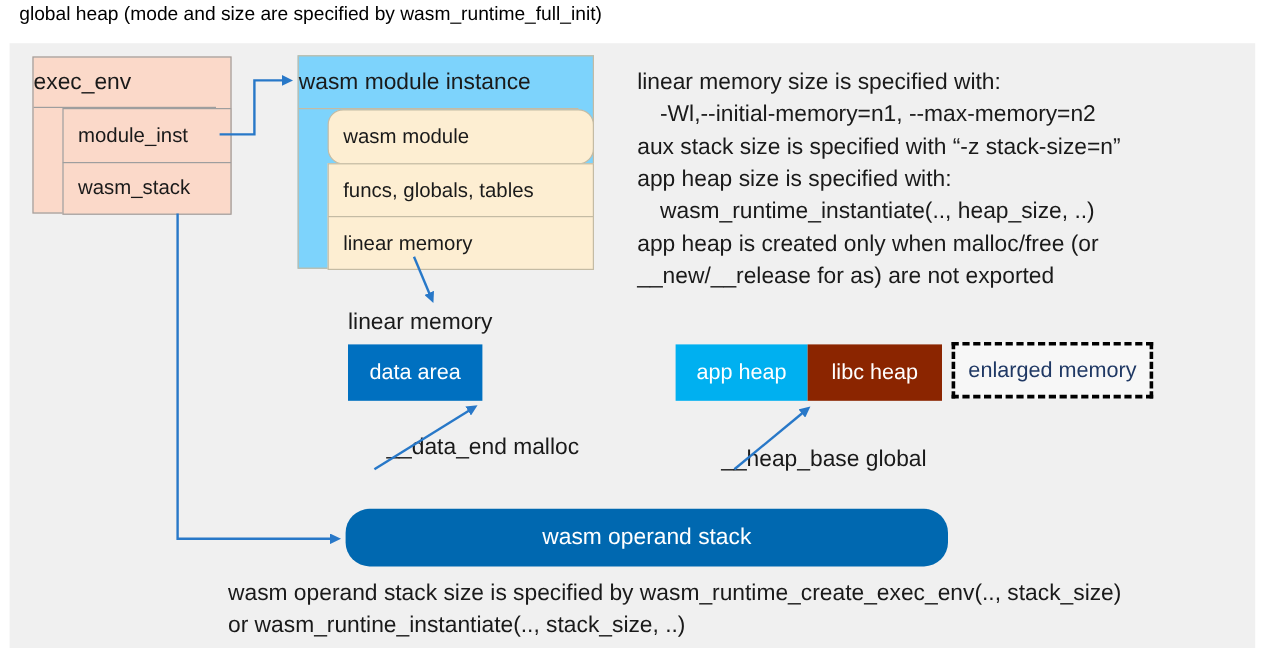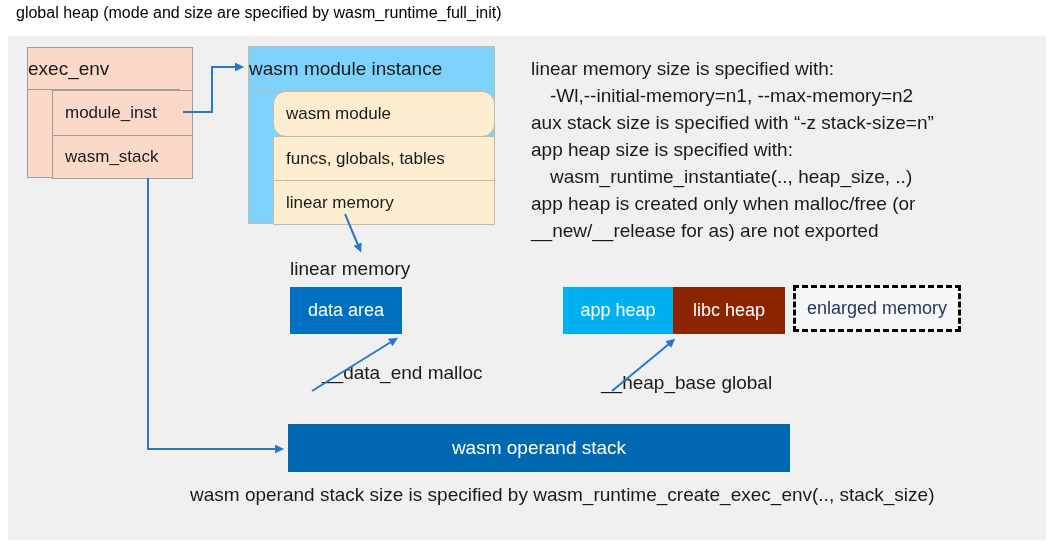--- a/index.html
+++ b/index.html
@@ -48,21 +48,21 @@
            border:3px dashed #000; }
 
   .annot { position:absolute; font-size:19px; white-space:nowrap; }
   .annot-data-end { left:322px; top:362px; }
   .annot-heap-base { left:601px; top:372px; }
   .annot-export { left:299px; top:389px; }
 
   
   .operand-bar { position:absolute; left:288px; top:424px; width:502px; height:48px;
                  display:flex; align-items:center; justify-content:center;
-                 color:#ffffff; font-size:19px; }
+                 color:#ffffff; font-size:19px;border-radius:20px; }
   .bottom-notes { position:absolute; left:190px; top:481px; font-size:19px; line-height:27px; }
 </style>
 </head>
 <body>
 
 <div class="stage">
 
   <div class="title">global heap (mode and size are specified by wasm_runtime_full_init)</div>
 
   <div class="panel" style="background-color: rgb(240, 240, 240);"></div>
@@ -97,20 +97,21 @@
     <div class="lm-seg seg-3" style="background-color: rgb(139, 37, 0); color: rgb(255, 255, 255);">libc heap</div>
     <div class="lm-seg seg-4" style="background-color: rgb(247, 247, 247); color: rgb(31, 56, 100);">enlarged memory</div>
   </div>
 
   <div class="annot annot-data-end">__data_end malloc</div>
   <div class="annot annot-heap-base">__heap_base global</div>
 
   <div class="operand-bar" style="background-color: rgb(0, 104, 176);">wasm operand stack</div>
   <div class="bottom-notes">
     <div class="note-line">wasm operand stack size is specified by wasm_runtime_create_exec_env(.., stack_size)</div>
+    <div class="note-line">or wasm_runtine_instantiate(.., stack_size, ..)</div>
   </div>
 
   <svg class="overlay" viewBox="0 0 1054 547" xmlns="http://www.w3.org/2000/svg">
     <defs>
       <marker id="ah" markerWidth="5" markerHeight="4.4" refX="0.5" refY="2.2" orient="auto">
         <path d="M0,0 L4.6,2.2 L0,4.4 Z" fill="#2878C8"></path>
       </marker>
     </defs>
     <path d="M183,112 H212 V67 H236" fill="none" stroke="#2878C8" stroke-width="2" marker-end="url(#ah)"></path>
     <path d="M148,178 V449 H276" fill="none" stroke="#2878C8" stroke-width="2" marker-end="url(#ah)"></path>

